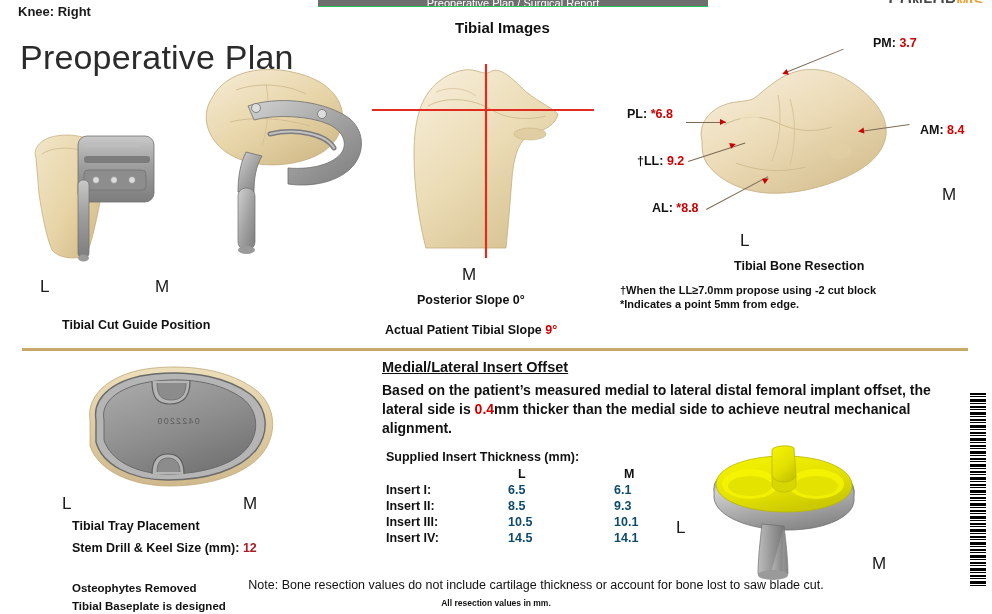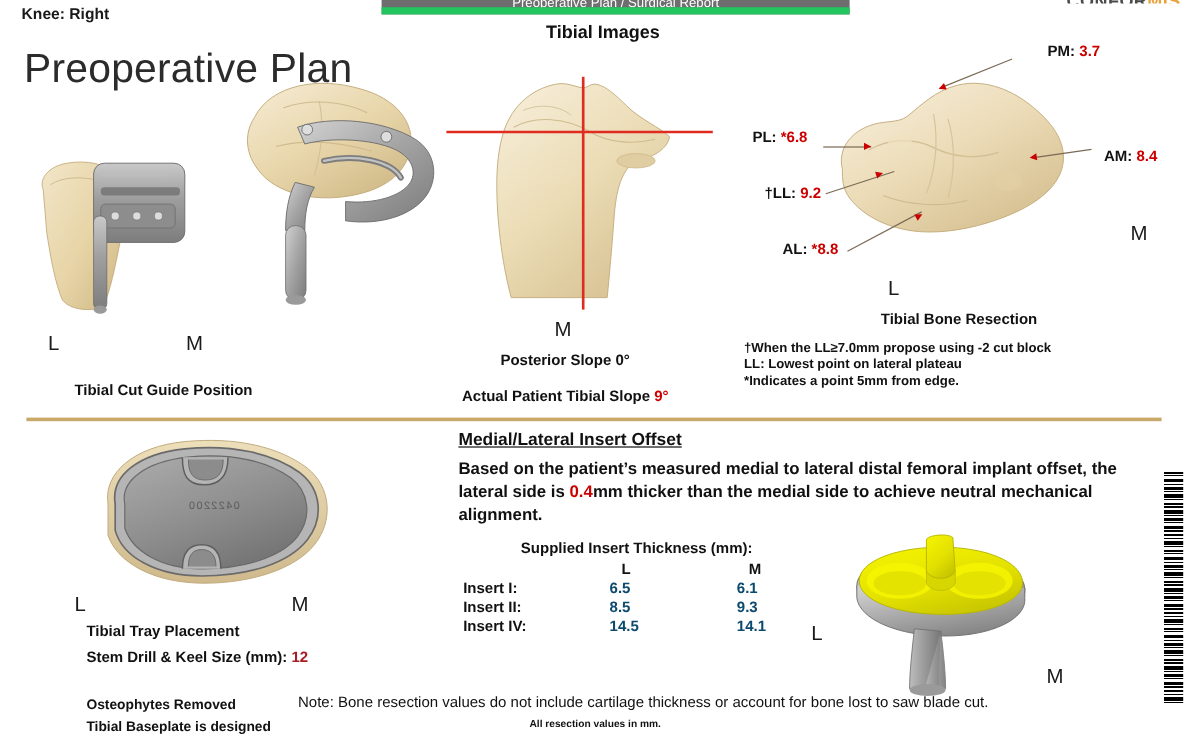--- a/index.html
+++ b/index.html
@@ -17,21 +17,21 @@
   }
 
   
   .header-bar {
     position: absolute;
     left: 318px;
     top: 0px;
     width: 390px;
     height: 6px;
     background: #6e6e6e;
-    border-bottom: 6px solid #22c55e;
+    border-bottom: 1px solid #22c55e;
     overflow: hidden;
     color: #fff;
     font-size: 11px;
     line-height: 6px;
     white-space: nowrap;
     text-align: center;
   }
   .logo {
     position: absolute;
     right: 8px;
@@ -148,21 +148,20 @@
     left: 386px; top: 450px;
     font-size: 12.5px;
     font-weight: 700;
     border-collapse: collapse;
   }
   .insert-table caption {
     text-align: left;
     font-size: 12.5px;
     font-weight: 700;
     padding-bottom: 2px;
-    margin-left: 48px;
   }
   .insert-table th, .insert-table td {
     padding: 1px 0;
     text-align: left;
     font-weight: 700;
   }
   .insert-table th.col, .insert-table td.num {
     width: 78px;
     text-align: left;
     padding-left: 18px;
@@ -379,21 +378,20 @@
   <span class="val">8.4</span>
 </div>
 
 <div class="lm-label" style="left:740px; top:231px;">L</div>
 <div class="lm-label" style="left:942px; top:185px;">M</div>
 
 <div class="cap-bold" style="left:734px; top:259px;">Tibial Bone Resection</div>
 
 <div class="footnote" style="left:620px; top:284px; width:372px;">
   <div>†When the LL≥7.0mm propose using -2 cut block</div>
-  <div>LL: Lowest point on lateral plateau</div>
   <div>*Indicates a point 5mm from edge.</div>
 </div>
 
 <div class="divider"></div>
 
 <div class="img-box" style="left:72px; top:362px; width:212px; height:130px;">
   <svg width="212" height="130" viewBox="0 0 212 130">
     <defs>
       <linearGradient id="trayBone" x1="0" y1="0" x2="0" y2="1">
         <stop offset="0%" stop-color="#eddfba"></stop>
@@ -454,20 +452,25 @@
       <td class="rowlabel">Insert I:</td>
       <td class="num">6.5</td>
       <td class="num">6.1</td>
     </tr>
     <tr>
       <td class="rowlabel">Insert II:</td>
       <td class="num">8.5</td>
       <td class="num">9.3</td>
     </tr>
     <tr>
+      <td class="rowlabel">Insert III:</td>
+      <td class="num">10.5</td>
+      <td class="num">10.1</td>
+    </tr>
+    <tr>
       <td class="rowlabel">Insert IV:</td>
       <td class="num">14.5</td>
       <td class="num">14.1</td>
     </tr>
   </tbody>
 </table>
 
 <div class="img-box" style="left:700px; top:442px; width:180px; height:140px;">
   <svg width="180" height="140" viewBox="0 0 180 140">
     <defs>

